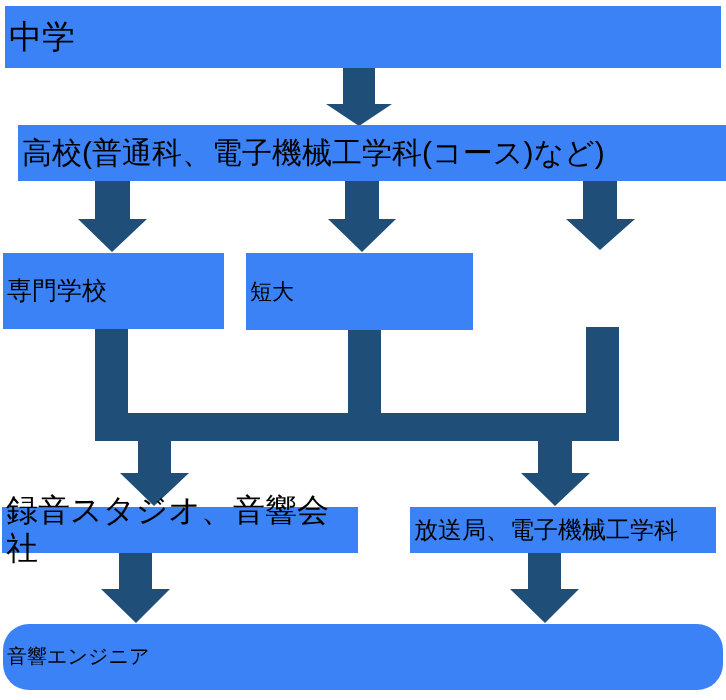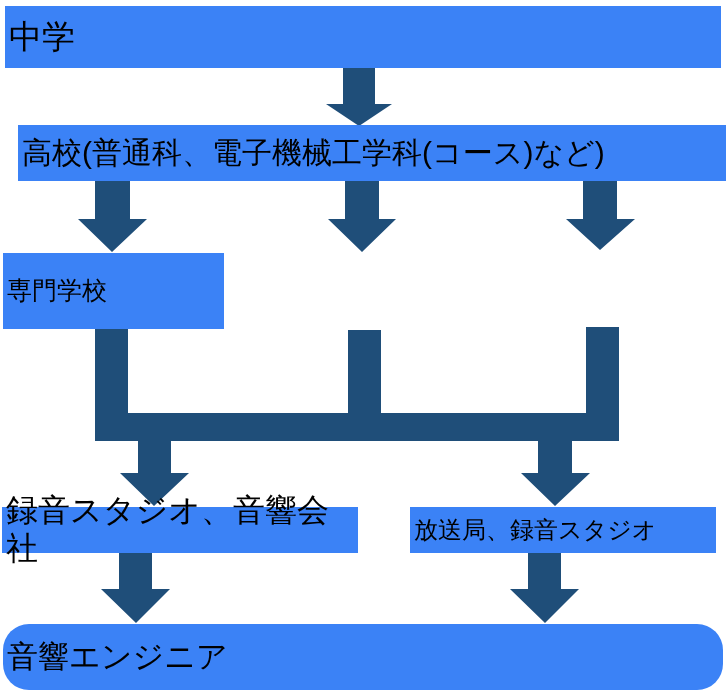--- a/index.html
+++ b/index.html
@@ -35,21 +35,21 @@
     display: block;
     width: 100%;
   }
   .n-top      { left: 5px;   top: 6px;    width: 716px; height: 62px;  font-size: 33px; }
   .n-hs       { left: 18px;   top: 125px;  width: 722px; height: 56px;  font-size: 30px; }
   .n-voc      { left: 3px;   top: 253px;  width: 221px; height: 76px;  font-size: 25px; }
   .n-jc       { left: 246px; top: 253px;  width: 227px; height: 77px;  font-size: 22px; }
   .n-uni      { left: 481px; top: 250px;  width: 232px; height: 77px;  font-size: 20px; }
   .n-studio   { left: 2px;   top: 507px;  width: 356px; height: 46px;  font-size: 32px; }
   .n-broad    { left: 410px; top: 507px;  width: 306px; height: 46px;  font-size: 24px; }
-  .n-goal     { left: 3px;   top: 624px;  width: 720px; height: 66px;  font-size: 31px; border-radius: 26px; }
+  .n-goal     { left: 3px;   top: 624px;  width: 720px; height: 66px;  font-size: 20px; border-radius: 26px; }
 
   .svg-layer {
     position: absolute;
     left: 0;
     top: 0;
     width: 726px;
     height: 700px;
     pointer-events: none;
   }
   .arrow-shape { fill: #1f4e79; }
@@ -88,27 +88,30 @@
   </div>
 
   <div class="node n-hs">
     <span>高校(普通科、電子機械工学科(コース)など)</span>
   </div>
 
   <div class="node n-voc">
     <span>専門学校</span>
   </div>
 
+  <div class="node n-jc">
+    <span>短大</span>
+  </div>
 
 
   <div class="node n-studio">
     <span>録音スタジオ、音響会社</span>
   </div>
 
   <div class="node n-broad">
-    <span>放送局、録音スタジオ</span>
+    <span>放送局、電子機械工学科</span>
   </div>
 
   <div class="node n-goal">
     <span>音響エンジニア</span>
   </div>
 
 </div>
 
 </body></html>

